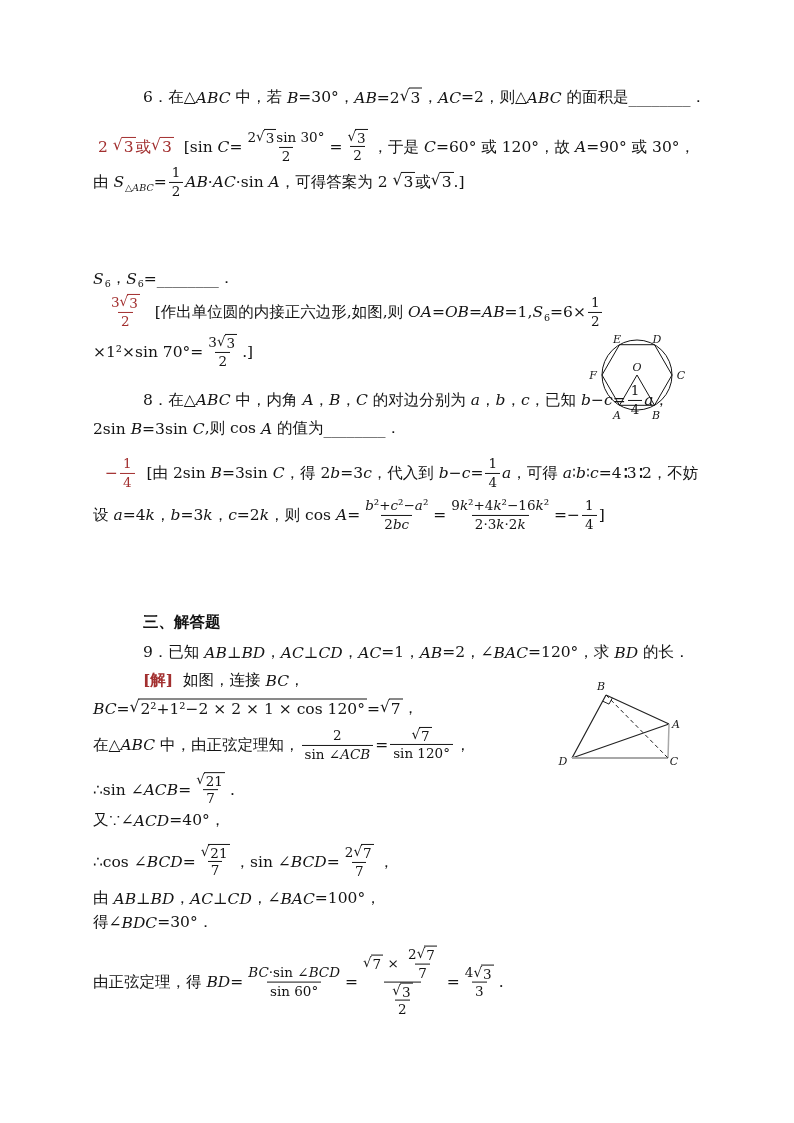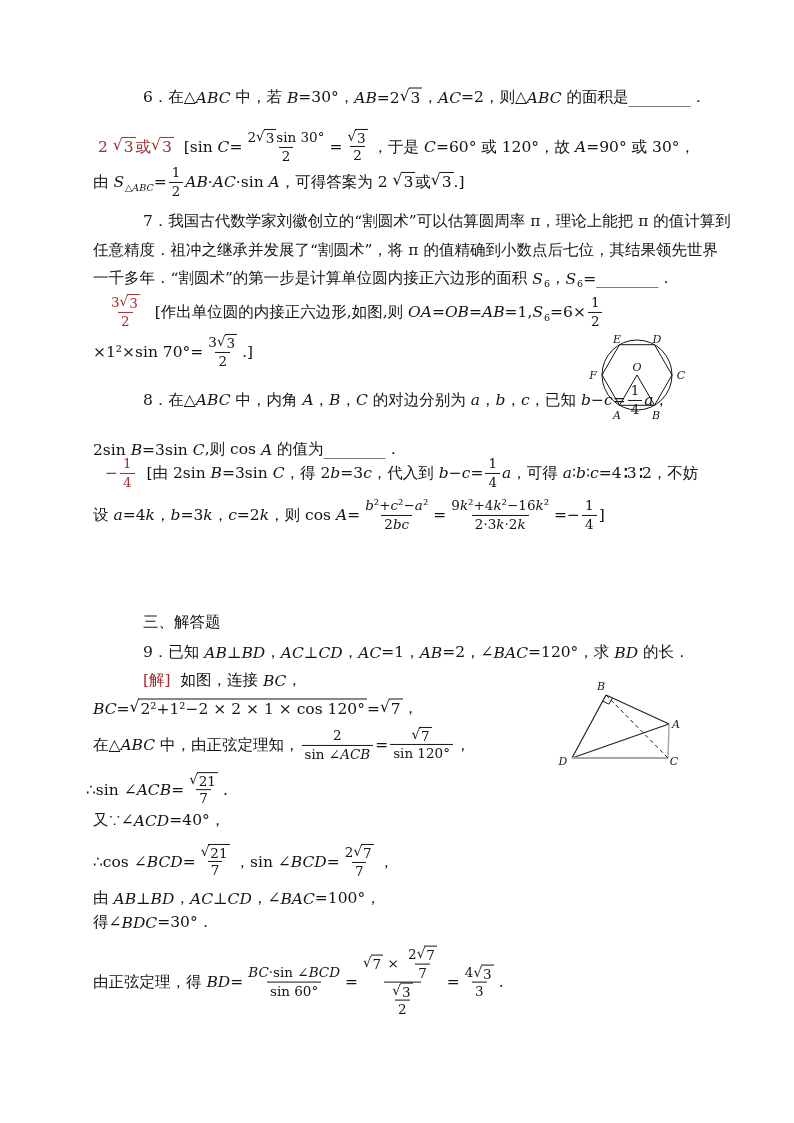--- a/index.html
+++ b/index.html
@@ -3,70 +3,68 @@
 <meta charset="utf-8">
 <style>
   html,body{margin:0;padding:0;background:#e8e8e8;}
   .page{position:relative;width:794px;height:1123px;background:#ffffff;margin:0 auto;
         font-family:"DejaVu Serif","Liberation Serif",serif;font-size:15.5px;color:#141414;
         overflow:hidden;}
   .line{position:absolute;display:flex;align-items:center;white-space:pre;transform:translateY(-50%);}
   .seg{align-self:center;}
   .it{font-style:italic;}
   .red{color:#a22f2f;}
-  .bold{font-weight:normal;text-align:center;}
+  .bold{font-weight:bold;text-align:center;}
   .sub{font-size:9.5px;position:relative;top:5px;margin-left:1px;text-align:right;}
   .frac{display:inline-flex;flex-direction:column;align-items:center;align-self:center;margin:0 2px;}
   .fn,.fd{display:flex;align-items:center;justify-content:center;font-size:13.5px;line-height:1.3;padding:0 3px;white-space:pre;}
   .fd{border-top:1px solid currentColor;}
   .sqrt{display:inline-flex;align-self:center;align-items:flex-start;}
   .rsign{line-height:1.05;margin-right:-1px;}
   .rbody{display:flex;align-items:center;border-top:1px solid currentColor;padding:0 2px;line-height:1.2;white-space:pre;}
   .fig{position:absolute;}
   .fig text{font-style:italic;font-family:"DejaVu Serif","Liberation Serif",serif;fill:#141414;}
 </style>
 </head>
 <body>
 
 <div class="page">
 
   <div class="line" style="left:143px;top:97px"><span class="seg">6．在△</span><span class="seg it">ABC</span><span class="seg"> 中，若 </span><span class="seg it">B</span><span class="seg">=30°，</span><span class="seg it">AB</span><span class="seg">=2</span><span class="sqrt"><span class="rsign">√</span><span class="rbody"><span class="seg">3</span></span></span><span class="seg">，</span><span class="seg it">AC</span><span class="seg">=2，则△</span><span class="seg it">ABC</span><span class="seg"> 的面积是</span><span class="seg">________</span><span class="seg">．</span></div>
   <div class="line" style="left:98px;top:147px"><span class="seg red">2 </span><span class="sqrt red"><span class="rsign">√</span><span class="rbody"><span class="seg">3</span></span></span><span class="seg red">或</span><span class="sqrt red"><span class="rsign">√</span><span class="rbody"><span class="seg">3</span></span></span><span class="seg">  [sin </span><span class="seg it">C</span><span class="seg">=</span><span class="frac"><span class="fn"><span class="seg">2</span><span class="sqrt"><span class="rsign">√</span><span class="rbody"><span class="seg">3</span></span></span><span class="seg">sin 30°</span></span><span class="fd"><span class="seg">2</span></span></span><span class="seg">=</span><span class="frac"><span class="fn"><span class="sqrt"><span class="rsign">√</span><span class="rbody"><span class="seg">3</span></span></span></span><span class="fd"><span class="seg">2</span></span></span><span class="seg">，于是 </span><span class="seg it">C</span><span class="seg">=60° 或 120°，故 </span><span class="seg it">A</span><span class="seg">=90° 或 30°，</span></div>
   <div class="line" style="left:93px;top:182px"><span class="seg">由 </span><span class="seg it">S</span><span class="seg it sub">△ABC</span><span class="seg">=</span><span class="frac"><span class="fn"><span class="seg">1</span></span><span class="fd"><span class="seg">2</span></span></span><span class="seg it">AB</span><span class="seg">·</span><span class="seg it">AC</span><span class="seg">·sin </span><span class="seg it">A</span><span class="seg">，可得答案为 2 </span><span class="sqrt"><span class="rsign">√</span><span class="rbody"><span class="seg">3</span></span></span><span class="seg">或</span><span class="sqrt"><span class="rsign">√</span><span class="rbody"><span class="seg">3</span></span></span><span class="seg">.]</span></div>
 
-  <div class="line" style="left:143px;top:221px"><span class="seg">7．我国古代数学家刘徽创立的“割圆术”可以估算圆周率 π，理论上能把 π 的值计算到</span></div>
-  <div class="line" style="left:93px;top:250px"><span class="seg">任意精度．祖冲之继承并发展了“割圆术”，将 π 的值精确到小数点后七位，其结果领先世界</span></div>
-  <div class="line" style="left:93px;top:278px"><span class="seg">一千多年．“割圆术”的第一步是计算单位圆内接正六边形的面积 </span><span class="seg it">S</span><span class="seg sub">6</span><span class="seg">，</span><span class="seg it">S</span><span class="seg sub">6</span><span class="seg">=</span><span class="seg">________</span><span class="seg">．</span></div>
+  <div class="line" style="left:93px;top:278px"><span class="seg it">S</span><span class="seg sub">6</span><span class="seg">，</span><span class="seg it">S</span><span class="seg sub">6</span><span class="seg">=</span><span class="seg">________</span><span class="seg">．</span></div>
   <div class="line" style="left:106px;top:312px"><span class="frac red"><span class="fn"><span class="seg">3</span><span class="sqrt"><span class="rsign">√</span><span class="rbody"><span class="seg">3</span></span></span></span><span class="fd"><span class="seg">2</span></span></span><span class="seg">  [作出单位圆的内接正六边形,如图,则 </span><span class="seg it">OA</span><span class="seg">=</span><span class="seg it">OB</span><span class="seg">=</span><span class="seg it">AB</span><span class="seg">=1,</span><span class="seg it">S</span><span class="seg sub">6</span><span class="seg">=6×</span><span class="frac"><span class="fn"><span class="seg">1</span></span><span class="fd"><span class="seg">2</span></span></span></div>
   <div class="line" style="left:93px;top:352px"><span class="seg">×1²×sin 70°=</span><span class="frac"><span class="fn"><span class="seg">3</span><span class="sqrt"><span class="rsign">√</span><span class="rbody"><span class="seg">3</span></span></span></span><span class="fd"><span class="seg">2</span></span></span><span class="seg">.]</span></div>
 
   <svg class="fig" style="left:584px;top:329px" width="108" height="96" viewBox="0 0 108 96">
     <circle cx="53" cy="46" r="35" fill="none" stroke="#141414" stroke-width="1"></circle>
     <polygon points="88,46 70.5,15.7 35.5,15.7 18,46 35.5,76.3 70.5,76.3" fill="none" stroke="#141414" stroke-width="1"></polygon>
     <path d="M53,46 L35.5,76.3 M53,46 L70.5,76.3" fill="none" stroke="#141414" stroke-width="1"></path>
     <text x="53" y="42" font-size="11" text-anchor="middle">O</text>
     <text x="33" y="14" font-size="11" text-anchor="middle">E</text>
     <text x="73" y="14" font-size="11" text-anchor="middle">D</text>
     <text x="9" y="50" font-size="11" text-anchor="middle">F</text>
     <text x="97" y="50" font-size="11" text-anchor="middle">C</text>
     <text x="33" y="90" font-size="11" text-anchor="middle">A</text>
     <text x="72" y="90" font-size="11" text-anchor="middle">B</text>
   </svg>
 
   <div class="line" style="left:143px;top:400px"><span class="seg">8．在△</span><span class="seg it">ABC</span><span class="seg"> 中，内角 </span><span class="seg it">A</span><span class="seg">，</span><span class="seg it">B</span><span class="seg">，</span><span class="seg it">C</span><span class="seg"> 的对边分别为 </span><span class="seg it">a</span><span class="seg">，</span><span class="seg it">b</span><span class="seg">，</span><span class="seg it">c</span><span class="seg">，已知 </span><span class="seg it">b</span><span class="seg">−</span><span class="seg it">c</span><span class="seg">=</span><span class="frac"><span class="fn"><span class="seg">1</span></span><span class="fd"><span class="seg">4</span></span></span><span class="seg it">a</span><span class="seg">，</span></div>
-  <div class="line" style="left:93px;top:449px"><span class="seg">2sin </span><span class="seg it">B</span><span class="seg">=3sin </span><span class="seg it">C</span><span class="seg">,则 cos </span><span class="seg it">A</span><span class="seg"> 的值为</span><span class="seg">________</span><span class="seg">．</span></div>
+  <div class="line" style="left:93px;top:428px"><span class="seg">2sin </span><span class="seg it">B</span><span class="seg">=3sin </span><span class="seg it">C</span><span class="seg">,则 cos </span><span class="seg it">A</span><span class="seg"> 的值为</span><span class="seg">________</span><span class="seg">．</span></div>
   <div class="line" style="left:105px;top:473px"><span class="seg red">−</span><span class="frac red"><span class="fn"><span class="seg">1</span></span><span class="fd"><span class="seg">4</span></span></span><span class="seg">  [由 2sin </span><span class="seg it">B</span><span class="seg">=3sin </span><span class="seg it">C</span><span class="seg">，得 2</span><span class="seg it">b</span><span class="seg">=3</span><span class="seg it">c</span><span class="seg">，代入到 </span><span class="seg it">b</span><span class="seg">−</span><span class="seg it">c</span><span class="seg">=</span><span class="frac"><span class="fn"><span class="seg">1</span></span><span class="fd"><span class="seg">4</span></span></span><span class="seg it">a</span><span class="seg">，可得 </span><span class="seg it">a</span><span class="seg">∶</span><span class="seg it">b</span><span class="seg">∶</span><span class="seg it">c</span><span class="seg">=4∶3∶2，不妨</span></div>
   <div class="line" style="left:93px;top:515px"><span class="seg">设 </span><span class="seg it">a</span><span class="seg">=4</span><span class="seg it">k</span><span class="seg">，</span><span class="seg it">b</span><span class="seg">=3</span><span class="seg it">k</span><span class="seg">，</span><span class="seg it">c</span><span class="seg">=2</span><span class="seg it">k</span><span class="seg">，则 cos </span><span class="seg it">A</span><span class="seg">=</span><span class="frac"><span class="fn"><span class="seg it">b</span><span class="seg">²+</span><span class="seg it">c</span><span class="seg">²−</span><span class="seg it">a</span><span class="seg">²</span></span><span class="fd"><span class="seg">2</span><span class="seg it">bc</span></span></span><span class="seg">=</span><span class="frac"><span class="fn"><span class="seg">9</span><span class="seg it">k</span><span class="seg">²+4</span><span class="seg it">k</span><span class="seg">²−16</span><span class="seg it">k</span><span class="seg">²</span></span><span class="fd"><span class="seg">2·3</span><span class="seg it">k</span><span class="seg">·2</span><span class="seg it">k</span></span></span><span class="seg">=−</span><span class="frac"><span class="fn"><span class="seg">1</span></span><span class="fd"><span class="seg">4</span></span></span><span class="seg">]</span></div>
 
   <div class="line" style="left:143px;top:622px"><span class="seg bold">三、解答题</span></div>
   <div class="line" style="left:143px;top:652px"><span class="seg">9．已知 </span><span class="seg it">AB</span><span class="seg">⊥</span><span class="seg it">BD</span><span class="seg">，</span><span class="seg it">AC</span><span class="seg">⊥</span><span class="seg it">CD</span><span class="seg">，</span><span class="seg it">AC</span><span class="seg">=1，</span><span class="seg it">AB</span><span class="seg">=2，∠</span><span class="seg it">BAC</span><span class="seg">=120°，求 </span><span class="seg it">BD</span><span class="seg"> 的长．</span></div>
   <div class="line" style="left:143px;top:680px"><span class="seg red bold">[解]</span><span class="seg">  如图，连接 </span><span class="seg it">BC</span><span class="seg">，</span></div>
   <div class="line" style="left:93px;top:708px"><span class="seg it">BC</span><span class="seg">=</span><span class="sqrt"><span class="rsign">√</span><span class="rbody"><span class="seg">2²+1²−2 × 2 × 1 × cos 120°</span></span></span><span class="seg">=</span><span class="sqrt"><span class="rsign">√</span><span class="rbody"><span class="seg">7</span></span></span><span class="seg">，</span></div>
   <div class="line" style="left:93px;top:745px"><span class="seg">在△</span><span class="seg it">ABC</span><span class="seg"> 中，由正弦定理知，</span><span class="frac"><span class="fn"><span class="seg">2</span></span><span class="fd"><span class="seg">sin ∠</span><span class="seg it">ACB</span></span></span><span class="seg">=</span><span class="frac"><span class="fn"><span class="sqrt"><span class="rsign">√</span><span class="rbody"><span class="seg">7</span></span></span></span><span class="fd"><span class="seg">sin 120°</span></span></span><span class="seg">，</span></div>
-  <div class="line" style="left:86px;top:790px"><span class="seg">∴sin ∠</span><span class="seg it">ACB</span><span class="seg">=</span><span class="frac"><span class="fn"><span class="sqrt"><span class="rsign">√</span><span class="rbody"><span class="seg">21</span></span></span></span><span class="fd"><span class="seg">7</span></span></span><span class="seg">.</span></div>
+  <div class="line" style="left:93px;top:790px"><span class="seg">∴sin ∠</span><span class="seg it">ACB</span><span class="seg">=</span><span class="frac"><span class="fn"><span class="sqrt"><span class="rsign">√</span><span class="rbody"><span class="seg">21</span></span></span></span><span class="fd"><span class="seg">7</span></span></span><span class="seg">.</span></div>
   <div class="line" style="left:93px;top:820px"><span class="seg">又∵∠</span><span class="seg it">ACD</span><span class="seg">=40°，</span></div>
   <div class="line" style="left:93px;top:862px"><span class="seg">∴cos ∠</span><span class="seg it">BCD</span><span class="seg">=</span><span class="frac"><span class="fn"><span class="sqrt"><span class="rsign">√</span><span class="rbody"><span class="seg">21</span></span></span></span><span class="fd"><span class="seg">7</span></span></span><span class="seg">，sin ∠</span><span class="seg it">BCD</span><span class="seg">=</span><span class="frac"><span class="fn"><span class="seg">2</span><span class="sqrt"><span class="rsign">√</span><span class="rbody"><span class="seg">7</span></span></span></span><span class="fd"><span class="seg">7</span></span></span><span class="seg">，</span></div>
   <div class="line" style="left:93px;top:898px"><span class="seg">由 </span><span class="seg it">AB</span><span class="seg">⊥</span><span class="seg it">BD</span><span class="seg">，</span><span class="seg it">AC</span><span class="seg">⊥</span><span class="seg it">CD</span><span class="seg">，∠</span><span class="seg it">BAC</span><span class="seg">=100°，</span></div>
   <div class="line" style="left:93px;top:922px"><span class="seg">得∠</span><span class="seg it">BDC</span><span class="seg">=30°．</span></div>
   <div class="line" style="left:93px;top:982px"><span class="seg">由正弦定理，得 </span><span class="seg it">BD</span><span class="seg">=</span><span class="frac"><span class="fn"><span class="seg it">BC</span><span class="seg">·sin ∠</span><span class="seg it">BCD</span></span><span class="fd"><span class="seg">sin 60°</span></span></span><span class="seg">=</span><span class="frac"><span class="fn"><span class="sqrt"><span class="rsign">√</span><span class="rbody"><span class="seg">7</span></span></span><span class="seg"> × </span><span class="frac"><span class="fn"><span class="seg">2</span><span class="sqrt"><span class="rsign">√</span><span class="rbody"><span class="seg">7</span></span></span></span><span class="fd"><span class="seg">7</span></span></span></span><span class="fd"><span class="frac"><span class="fn"><span class="sqrt"><span class="rsign">√</span><span class="rbody"><span class="seg">3</span></span></span></span><span class="fd"><span class="seg">2</span></span></span></span></span><span class="seg">=</span><span class="frac"><span class="fn"><span class="seg">4</span><span class="sqrt"><span class="rsign">√</span><span class="rbody"><span class="seg">3</span></span></span></span><span class="fd"><span class="seg">3</span></span></span><span class="seg">.</span></div>
 
   <svg class="fig" style="left:552px;top:672px" width="145" height="100" viewBox="0 0 145 100">
     <path d="M54,23 L20,86 M54,23 L117,52 M20,86 L117,52" fill="none" stroke="#222222" stroke-width="1.2"></path>
     <path d="M20,86 L116,86" fill="none" stroke="#a8a8a8" stroke-width="2.2"></path>
     <path d="M117,52 L116,86" fill="none" stroke="#a8a8a8" stroke-width="1.5"></path>

